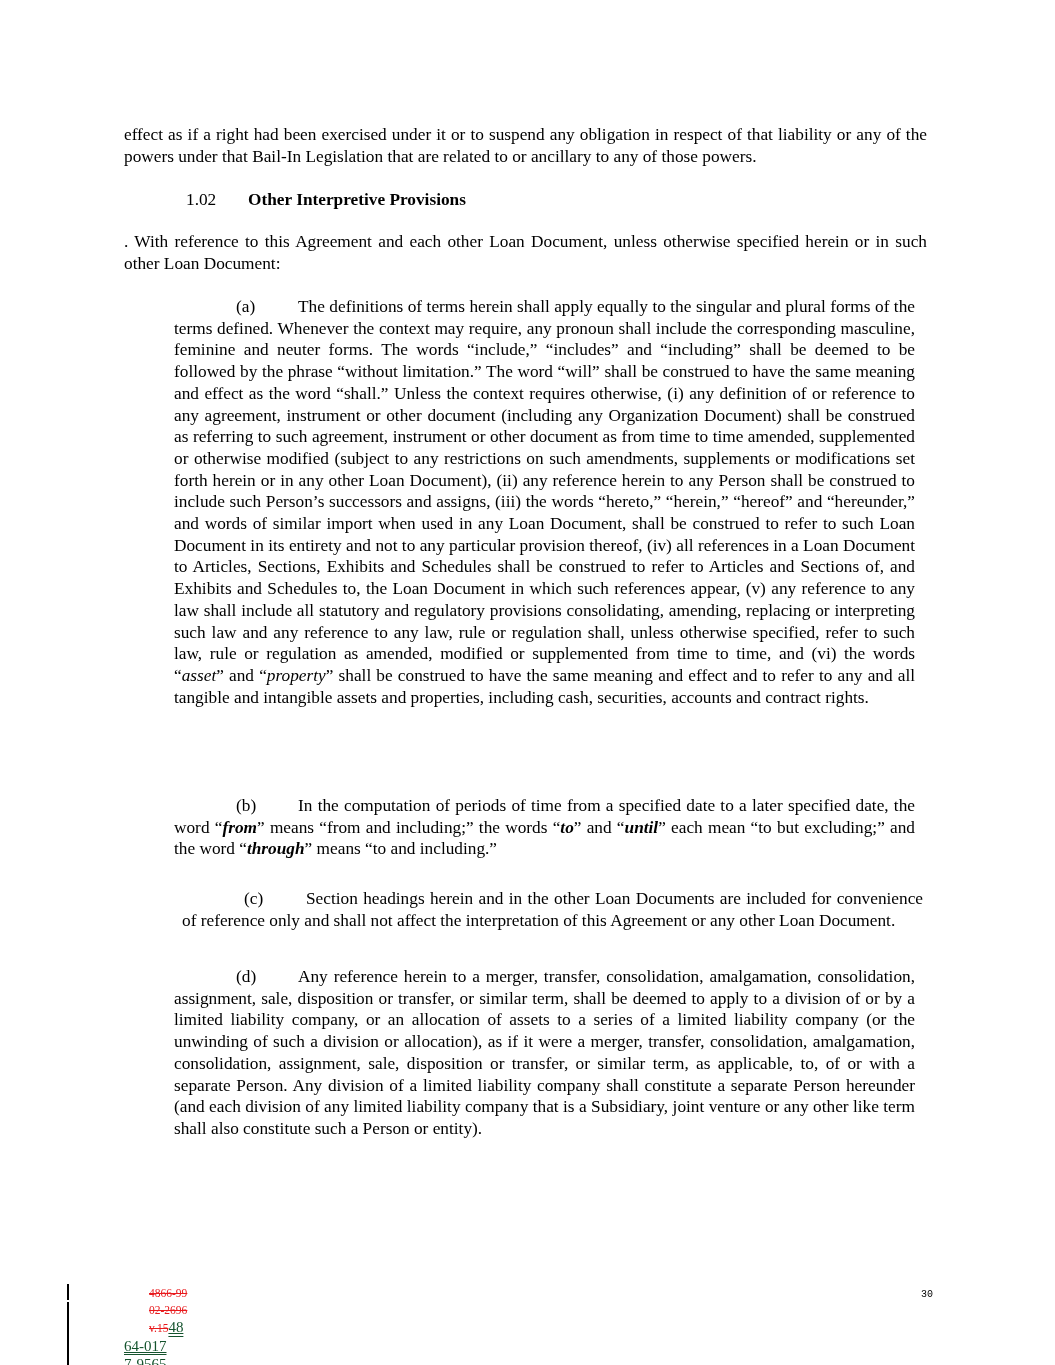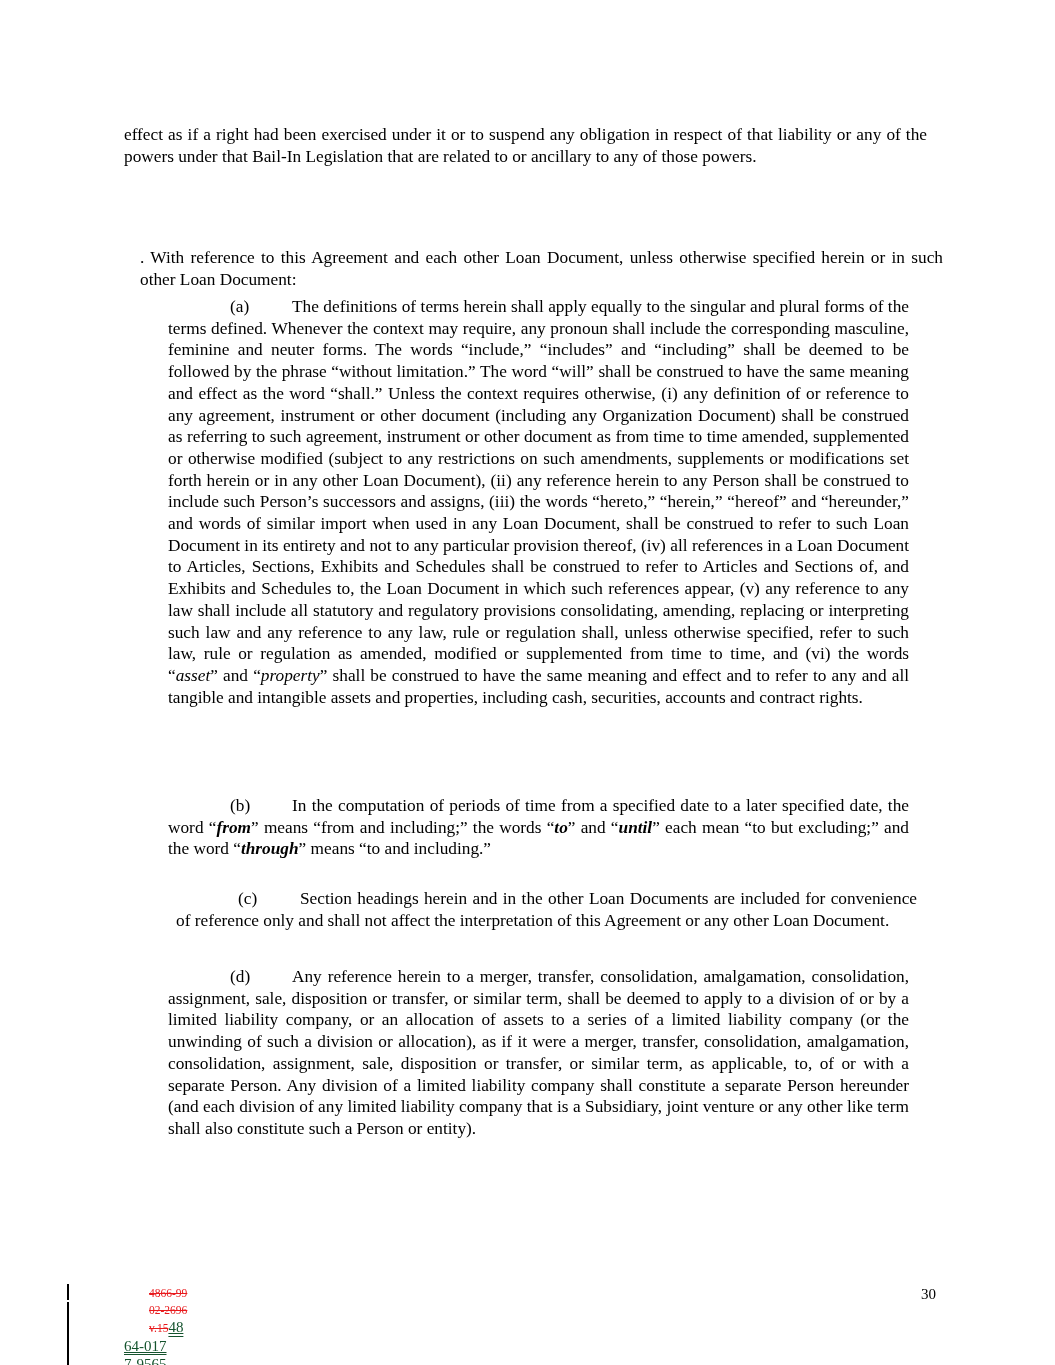--- a/index.html
+++ b/index.html
@@ -25,21 +25,21 @@
     }
     .body-text {
       position: absolute;
       left: 124px;
       width: 803px;
       text-align: justify;
       text-align-last: left;
     }
     .indented {
       position: absolute;
-      left: 168px;
+      left: 174px;
       width: 741px;
       text-align: justify;
     }
     .p-first {
       text-indent: 62px;
     }
     .label {
       display: inline-block;
       width: 62px;
       text-indent: 0;
@@ -53,21 +53,22 @@
       display: inline-block;
       width: 62px;
     }
     .heading .title {
       font-weight: bold;
     }
     .page-number {
       position: absolute;
       left: 921px;
       top: 1284px;
-      font-size: 15px;
+      font-size: 10px;
+      font-family: Liberation Mono, monospace;
     }
     .change-bar {
       position: absolute;
       left: 67px;
       width: 2px;
       background: #000;
     }
     .footer-id {
       position: absolute;
       left: 124px;
@@ -88,22 +89,25 @@
     .bi { font-weight: bold; font-style: italic; }
     .it { font-style: italic; }
   </style>
 </head>
 <body>
 
 <div class="page">
 
   <p class="body-text" style="top:124px; margin:0;">effect as if a right had been exercised under it or to suspend any obligation in respect of that liability or any of the powers under that Bail-In Legislation that are related to or ancillary to any of those powers.</p>
 
+  <div class="heading">
+    <span class="num">1.02</span><span class="title">Other Interpretive Provisions</span>
+  </div>
 
-  <p class="body-text" style="top:231px; margin:16px;">. With reference to this Agreement and each other Loan Document, unless otherwise specified herein or in such other Loan Document:</p>
+  <p class="body-text" style="top:231px; margin:0;">. With reference to this Agreement and each other Loan Document, unless otherwise specified herein or in such other Loan Document:</p>
 
   <p class="indented p-first" style="top:296px; margin:0;"><span class="label">(a)</span><span>The definitions of terms herein shall apply equally to the singular and plural forms of the terms defined. Whenever the context may require, any pronoun shall include the corresponding masculine, feminine and neuter forms. The words “include,” “includes” and “including” shall be deemed to be followed by the phrase “without limitation.” The word “will” shall be construed to have the same meaning and effect as the word “shall.” Unless the context requires otherwise, (i) any definition of or reference to any agreement, instrument or other document (including any Organization Document) shall be construed as referring to such agreement, instrument or other document as from time to time amended, supplemented or otherwise modified (subject to any restrictions on such amendments, supplements or modifications set forth herein or in any other Loan Document), (ii) any reference herein to any Person shall be construed to include such Person’s successors and assigns, (iii) the words “hereto,” “herein,” “hereof” and “hereunder,” and words of similar import when used in any Loan Document, shall be construed to refer to such Loan Document in its entirety and not to any particular provision thereof, (iv) all references in a Loan Document to Articles, Sections, Exhibits and Schedules shall be construed to refer to Articles and Sections of, and Exhibits and Schedules to, the Loan Document in which such references appear, (v) any reference to any law shall include all statutory and regulatory provisions consolidating, amending, replacing or interpreting such law and any reference to any law, rule or regulation shall, unless otherwise specified, refer to such law, rule or regulation as amended, modified or supplemented from time to time, and (vi) the words “</span><span class="it">asset</span><span>” and “</span><span class="it">property</span><span>” shall be construed to have the same meaning and effect and to refer to any and all tangible and intangible assets and properties, including cash, securities, accounts and contract rights.</span></p>
 
   <p class="indented p-first" style="top:795px; margin:0;"><span class="label">(b)</span><span>In the computation of periods of time from a specified date to a later specified date, the word “</span><span class="bi">from</span><span>” means “from and including;” the words “</span><span class="bi">to</span><span>” and “</span><span class="bi">until</span><span>” each mean “to but excluding;” and the word “</span><span class="bi">through</span><span>” means “to and including.”</span></p>
 
   <p class="indented p-first" style="top:880px; margin:8px;"><span class="label">(c)</span><span>Section headings herein and in the other Loan Documents are included for convenience of reference only and shall not affect the interpretation of this Agreement or any other Loan Document.</span></p>
 
   <p class="indented p-first" style="top:966px; margin:0;"><span class="label">(d)</span><span>Any reference herein to a merger, transfer, consolidation, amalgamation, consolidation, assignment, sale, disposition or transfer, or similar term, shall be deemed to apply to a division of or by a limited liability company, or an allocation of assets to a series of a limited liability company (or the unwinding of such a division or allocation), as if it were a merger, transfer, consolidation, amalgamation, consolidation, assignment, sale, disposition or transfer, or similar term, as applicable, to, of or with a separate Person. Any division of a limited liability company shall constitute a separate Person hereunder (and each division of any limited liability company that is a Subsidiary, joint venture or any other like term shall also constitute such a Person or entity).</span></p>
 
   <div class="page-number">30</div>

